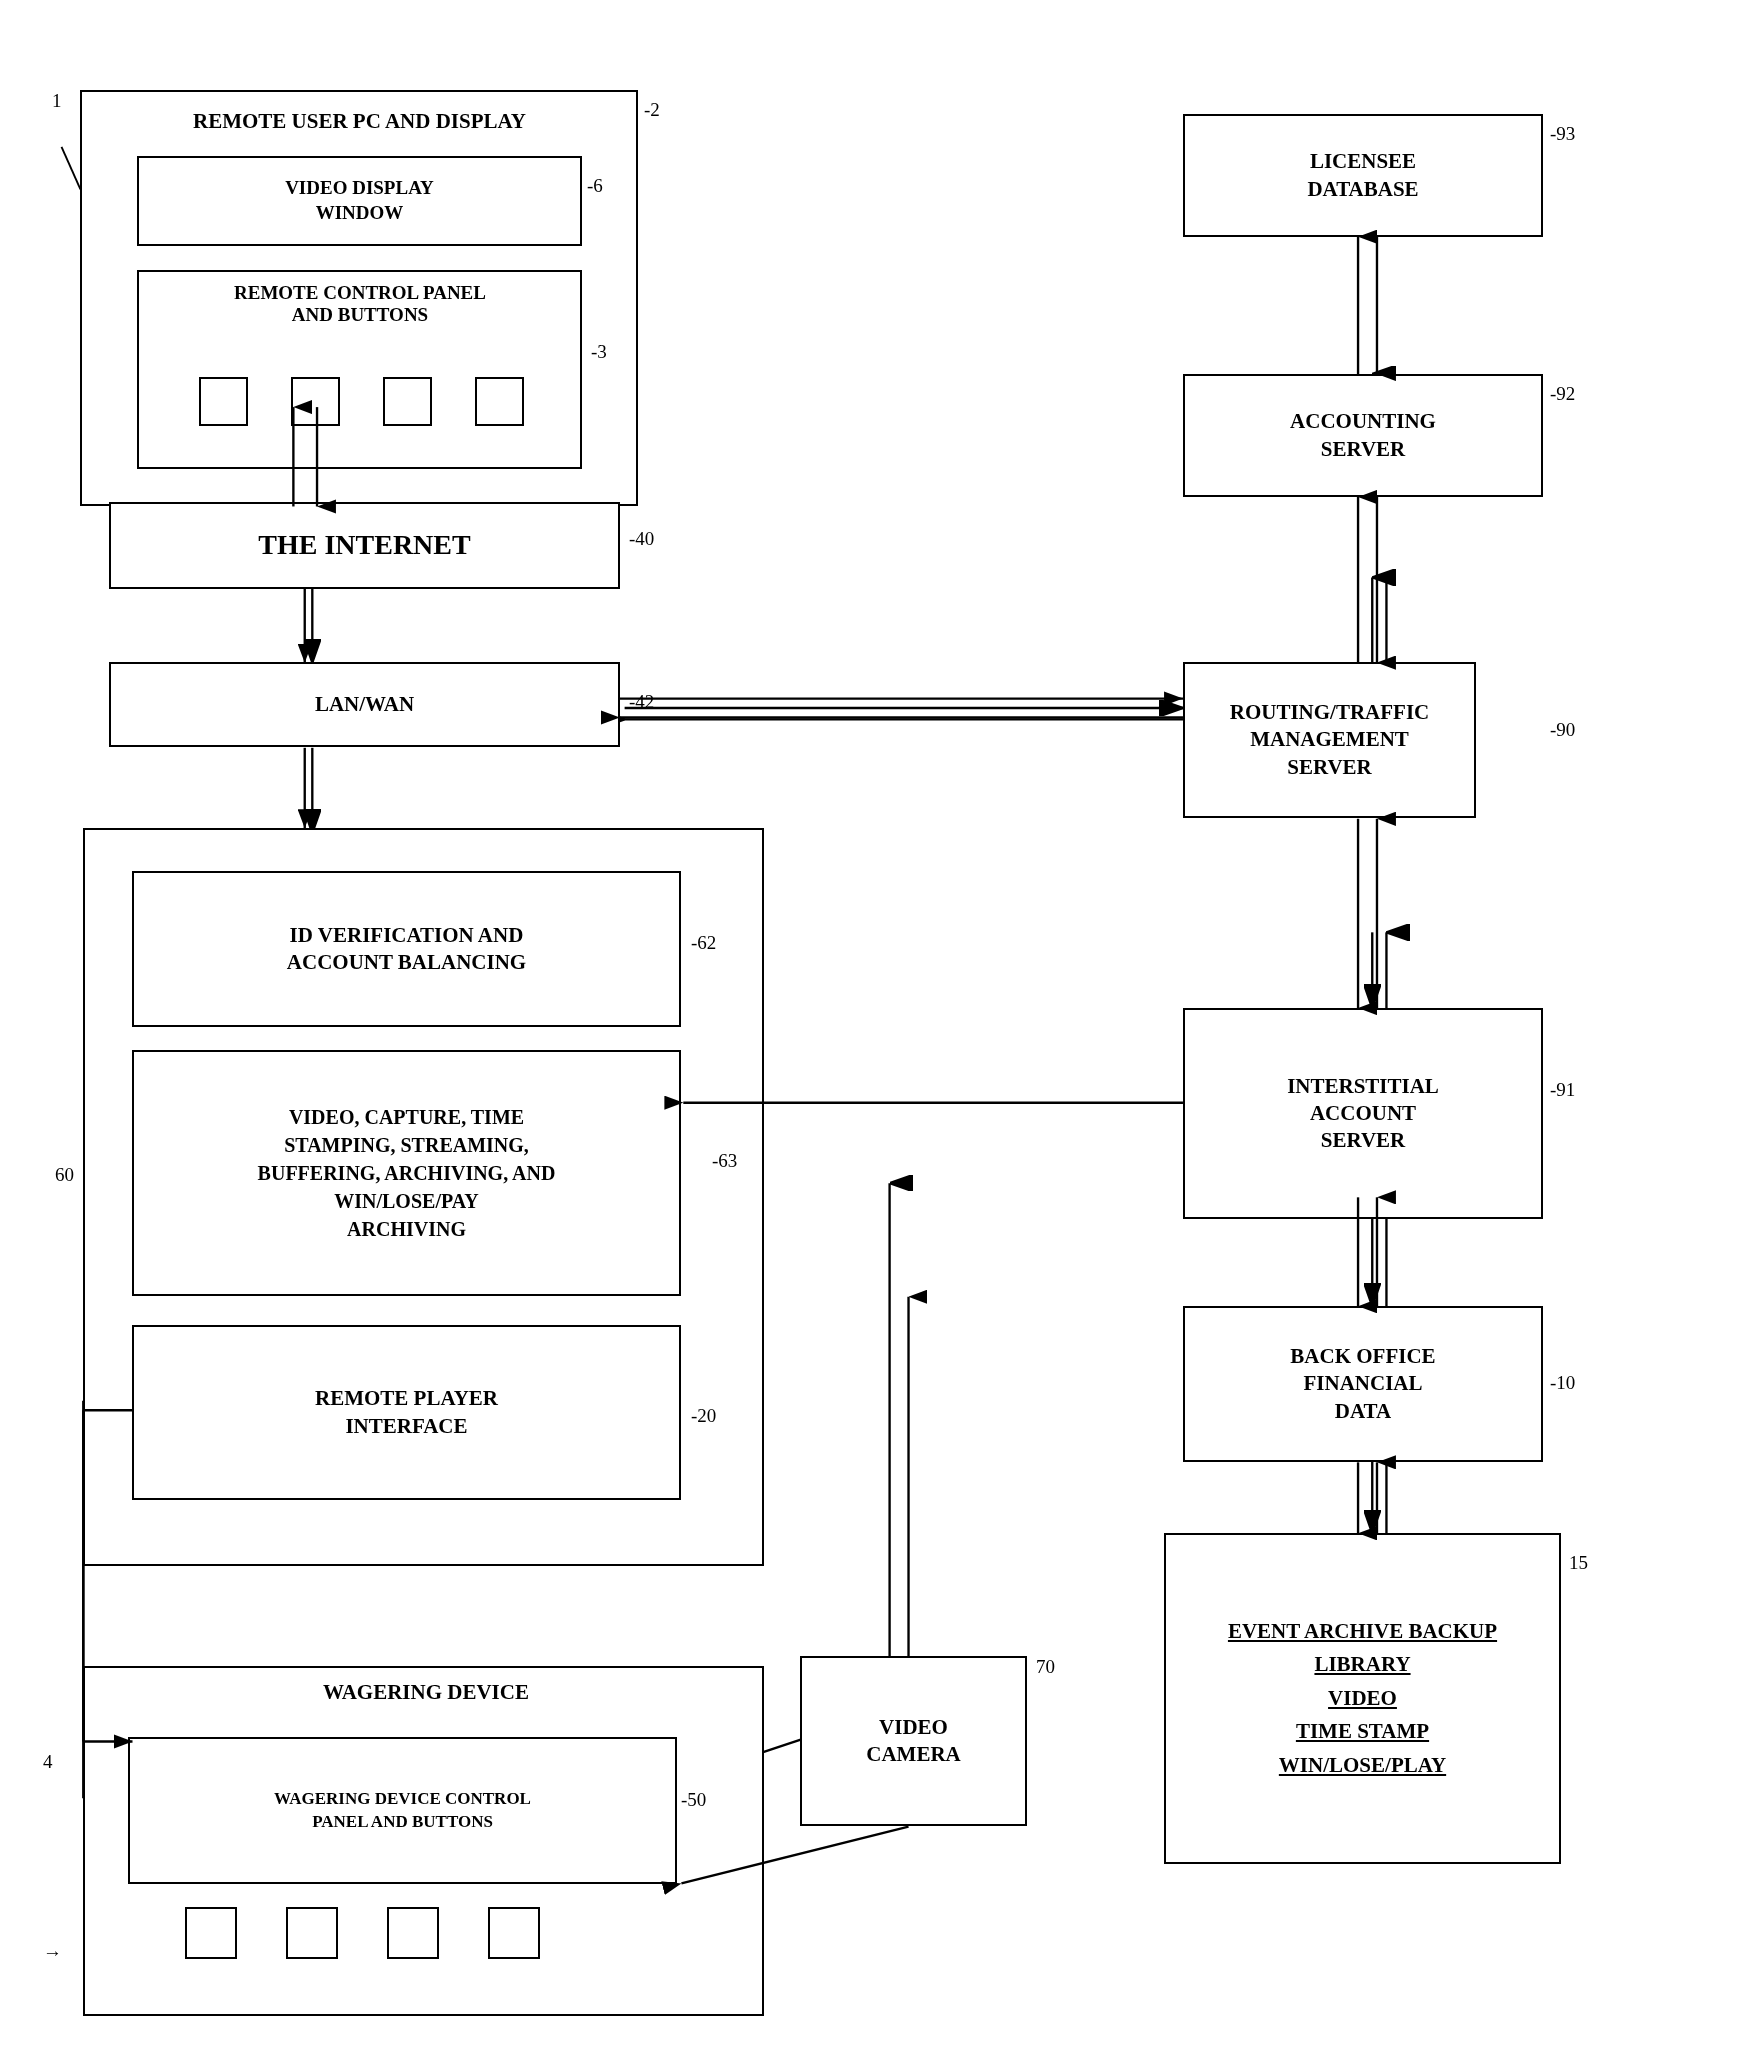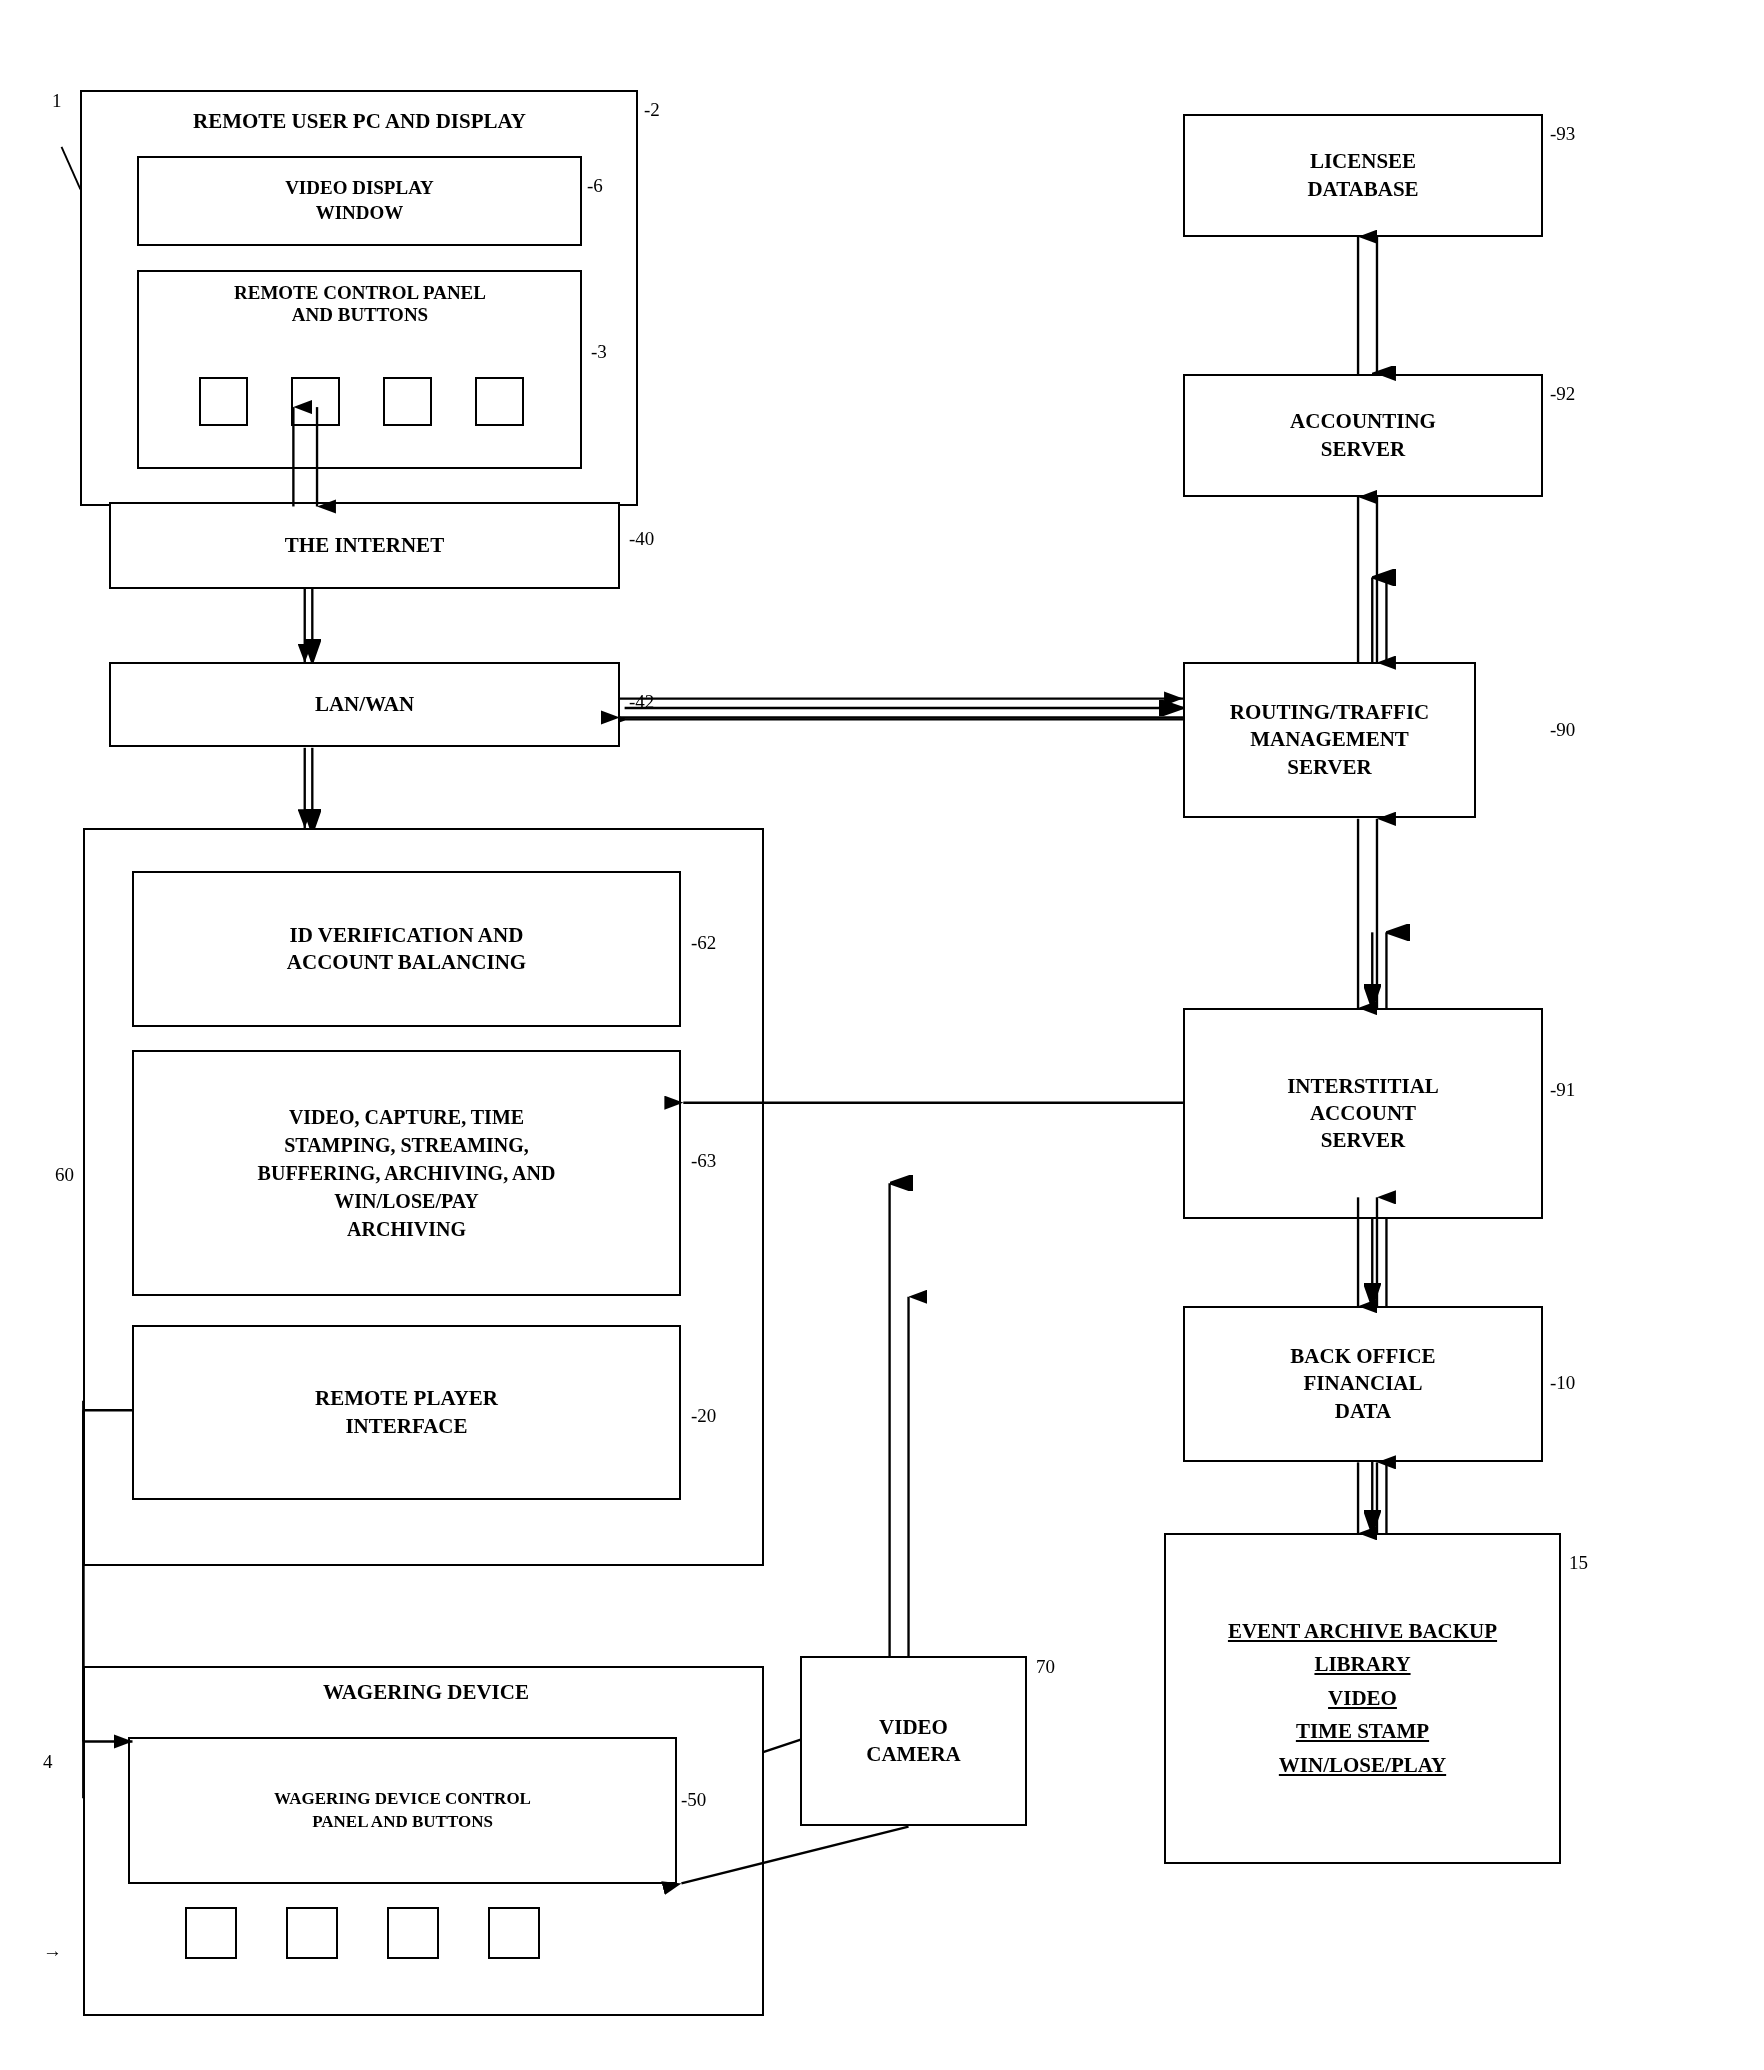--- a/index.html
+++ b/index.html
@@ -151,21 +151,21 @@
   <div class="label" style="left:147px; top:282px; width:426px; font-size:19px;">REMOTE CONTROL PANEL<br>AND BUTTONS</div>
 
   <div style="position:absolute; left:199px; top:377px; display:flex; gap:43px;">
     <div style="width:49px;height:49px;border:2.8px solid #000;background:#fff;"></div>
     <div style="width:49px;height:49px;border:2.8px solid #000;background:#fff;"></div>
     <div style="width:49px;height:49px;border:2.8px solid #000;background:#fff;"></div>
     <div style="width:49px;height:49px;border:2.8px solid #000;background:#fff;"></div>
   </div>
   <span class="ref-num" style="left:591px; top:341px;">-3</span>
 
-  <div class="box" style="left:109px; top:502px; width:511px; height:87px; font-size:21px;">
+  <div class="box" style="left:109px; top:502px; width:511px; height:87px; font-size:28px;">
     <span>THE INTERNET</span>
   </div>
   <span class="ref-num" style="left:629px; top:528px;">-40</span>
 
   <div class="box" style="left:109px; top:662px; width:511px; height:85px; font-size:21px;">
     <span>LAN/WAN</span>
   </div>
   <span class="ref-num" style="left:629px; top:691px;">-42</span>
 
   <div class="box" style="left:83px; top:828px; width:681px; height:738px; font-size:19px; border:2.8px solid #000;">
@@ -182,21 +182,21 @@
   </div>
   <span class="ref-num" style="left:691px; top:932px;">-62</span>
 
   <div class="box" style="left:132px; top:1050px; width:549px; height:246px; font-size:20px;">
     <span style="white-space:pre-line; line-height:1.4;">VIDEO, CAPTURE, TIME
 STAMPING, STREAMING,
 BUFFERING, ARCHIVING, AND
 WIN/LOSE/PAY
 ARCHIVING</span>
   </div>
-  <span class="ref-num" style="left:691px; top:1150px;">-63</span>
+  <span class="ref-num" style="left:712px; top:1150px;">-63</span>
 
   <div class="box" style="left:132px; top:1325px; width:549px; height:175px; font-size:21px;">
     <span style="white-space:pre-line;">REMOTE PLAYER
 INTERFACE</span>
   </div>
   <span class="ref-num" style="left:691px; top:1405px;">-20</span>
 
   <svg style="position:absolute;top:0;left:0;width:189px;height:28px;pointer-events:none;" xmlns="http://www.w3.org/2000/svg" viewBox="0 0 200 30" width="189" height="28">
     <polygon points="90,1490 110,1480 110,1500" fill="#000"></polygon>
   </svg>

